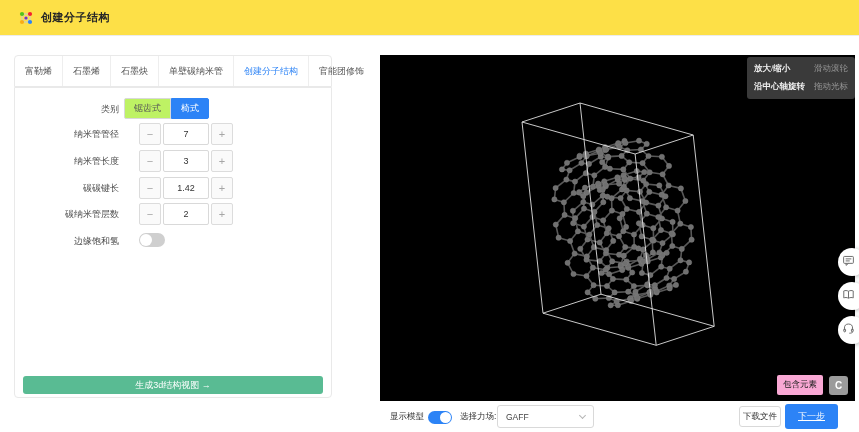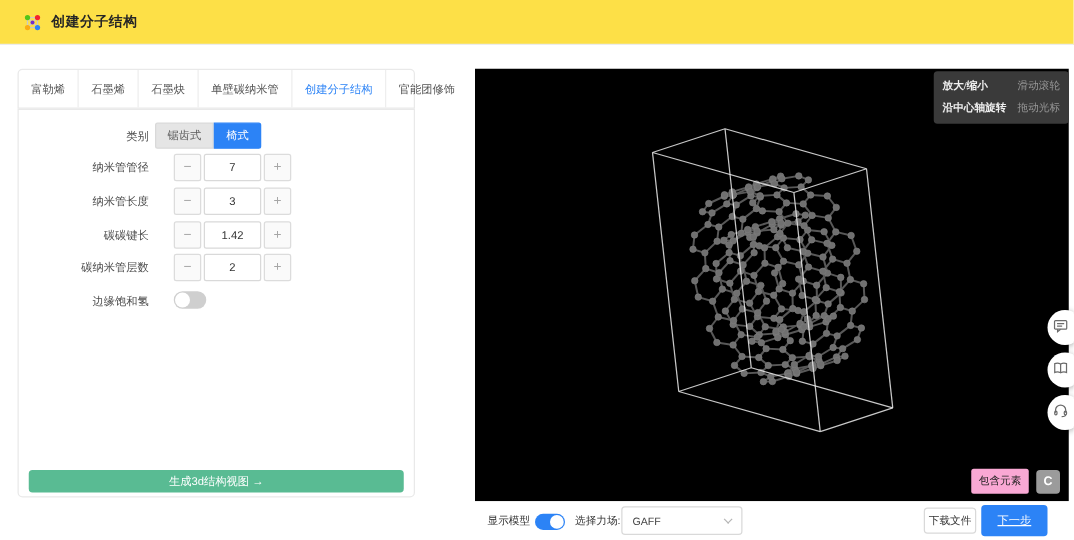--- a/index.html
+++ b/index.html
@@ -22,21 +22,21 @@
   .tab.active { color:#2c83f6; }
 
   
   .card { position:absolute; left:14px; top:87px; width:318px; height:311px; background:#fff;
     border:1px solid #e9e9e9; border-radius:0 0 4px 4px; }
   .row { position:absolute; left:0; width:100%; height:22px; }
   .flabel { position:absolute; left:0; top:0; width:104px; height:22px; line-height:22px;
     text-align:right; font-size:9px; color:#4d4d4d; }
   .seg { position:absolute; left:109px; top:0; display:flex; height:21px; }
   .segbtn { height:21px; line-height:19px; font-size:9px; padding:0 9px; border:1px solid #d9d9d9;
-    background:#e5e5e5; color:#595959; cursor:pointer; }
+    background:#bef264; color:#595959; cursor:pointer; }
   .segbtn.first { border-radius:2px 0 0 2px; }
   .segbtn.sel { background:#2c83f6; border-color:#2c83f6; color:#fff; border-radius:0 2px 2px 0; }
   .stepper { position:absolute; left:124px; top:0; display:flex; gap:2px; height:22px; }
   .stepbtn { width:22px; height:22px; border:1px solid #dcdcdc; background:#fafafa; border-radius:2px;
     color:#a6a6a6; font-size:11px; line-height:20px; text-align:center; cursor:pointer; }
   .stepbtn.minus::before { content:"−"; }
   .stepbtn.plus::before { content:"+"; }
   .stepval { width:46px; height:22px; border:1px solid #d9d9d9; border-radius:2px; text-align:center;
     font-size:9px; color:#333; outline:none; }
   .switch { position:relative; border-radius:999px; background:#cfcfcf; cursor:pointer; }

